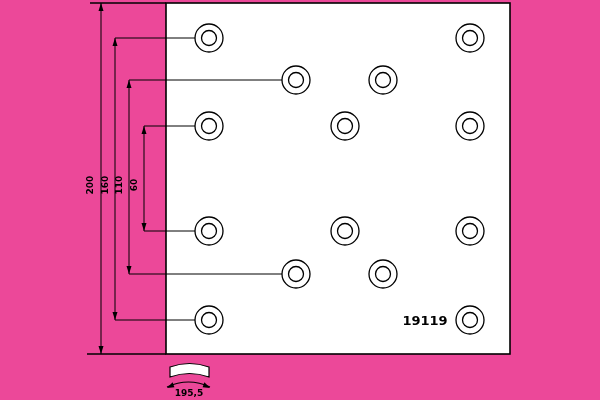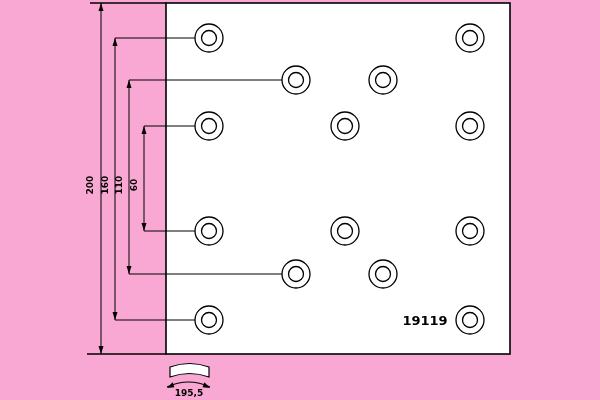--- a/index.html
+++ b/index.html
@@ -1,18 +1,18 @@
 <!DOCTYPE html>
 <html><head>
 <meta charset="utf-8">
 <style>
   html, body { margin: 0; padding: 0; background: #ffffff; }
   .canvas {
     width: 600px; height: 400px;
-    background: #f9a8d4;
+    background: #ec4899;
     position: relative;
     overflow: hidden;
     font-family: "DejaVu Sans", sans-serif;
   }
   svg { display: block; }
   svg text {
     font-family: "DejaVu Sans", sans-serif;
     fill: #000000;
   }
 </style>

